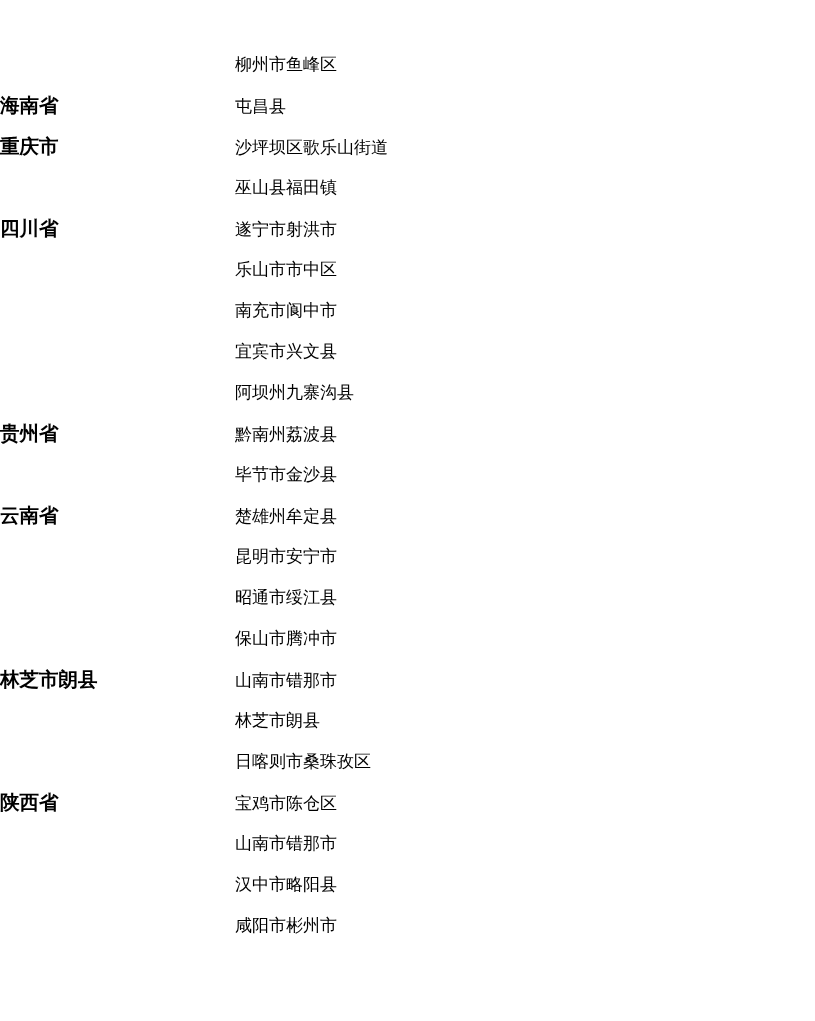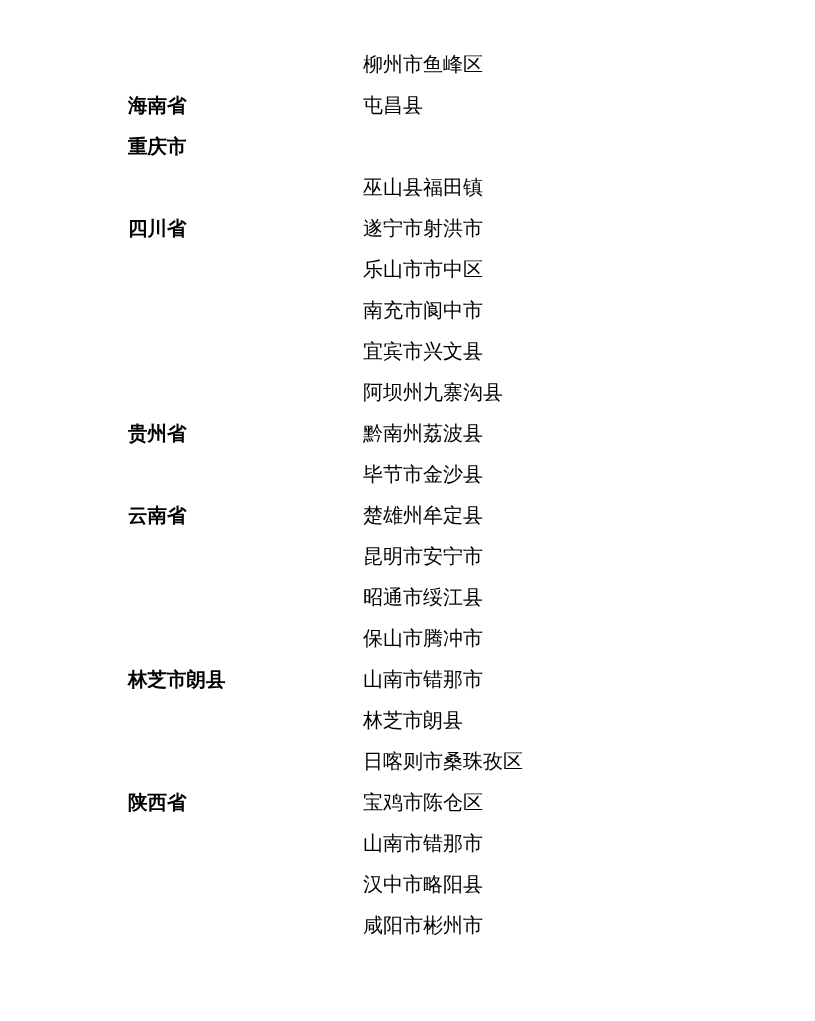--- a/index.html
+++ b/index.html
@@ -24,51 +24,51 @@
   }
   .row {
     display: flex;
     align-items: baseline;
     height: 41px;
   }
   .col-province {
     width: 130px;
     flex: 0 0 130px;
     text-align: left;
-    padding-left: 128px;
     box-sizing: content-box;
     font-weight: bold;
     font-size: 19.5px;
     line-height: 41px;
     white-space: nowrap;
   }
   .col-region {
     flex: 1 1 auto;
     padding-left: 105px;
-    font-size: 20px;
+    font-size: 17px;
     line-height: 41px;
     white-space: nowrap;
     font-weight: normal;
   }
 </style>
 </head>
 <body>
 
 <div class="page">
   <div id="rows-container">
       <div class="row">
         <div class="col-province"></div>
         <div class="col-region">柳州市鱼峰区</div>
       </div>
       <div class="row">
         <div class="col-province">海南省</div>
         <div class="col-region">屯昌县</div>
       </div>
       <div class="row">
         <div class="col-province">重庆市</div>
+        <div class="col-region">沙坪坝区歌乐山街道</div>
       </div>
       <div class="row">
         <div class="col-province"></div>
         <div class="col-region">巫山县福田镇</div>
       </div>
       <div class="row">
         <div class="col-province">四川省</div>
         <div class="col-region">遂宁市射洪市</div>
       </div>
       <div class="row">

